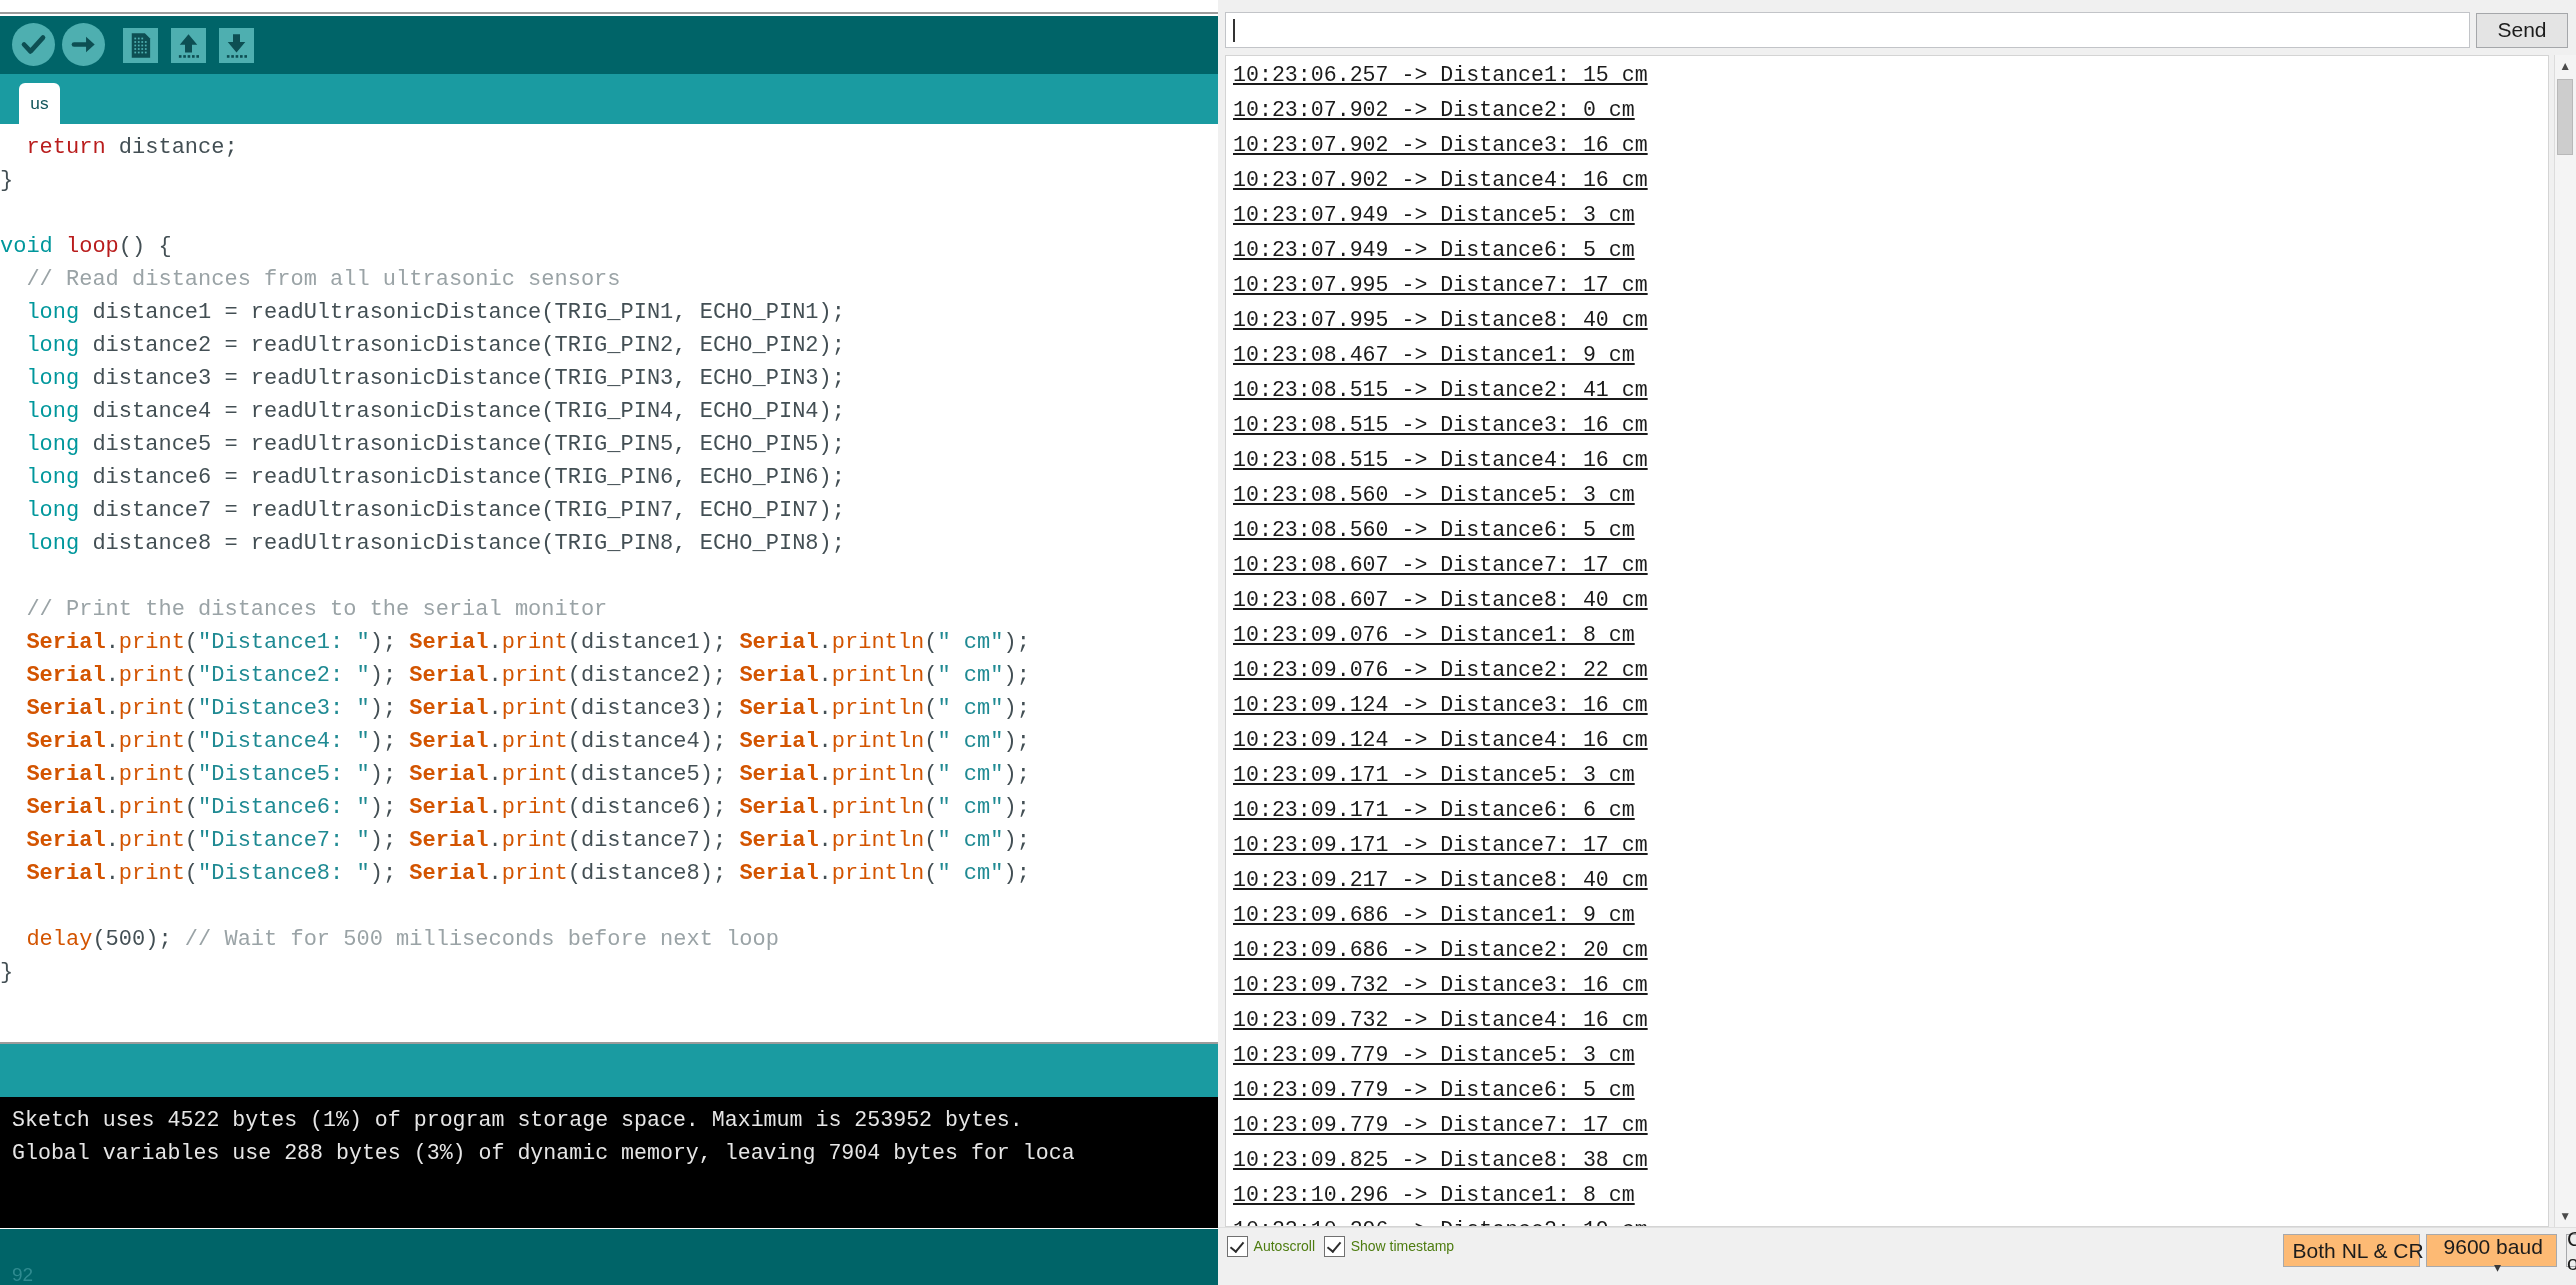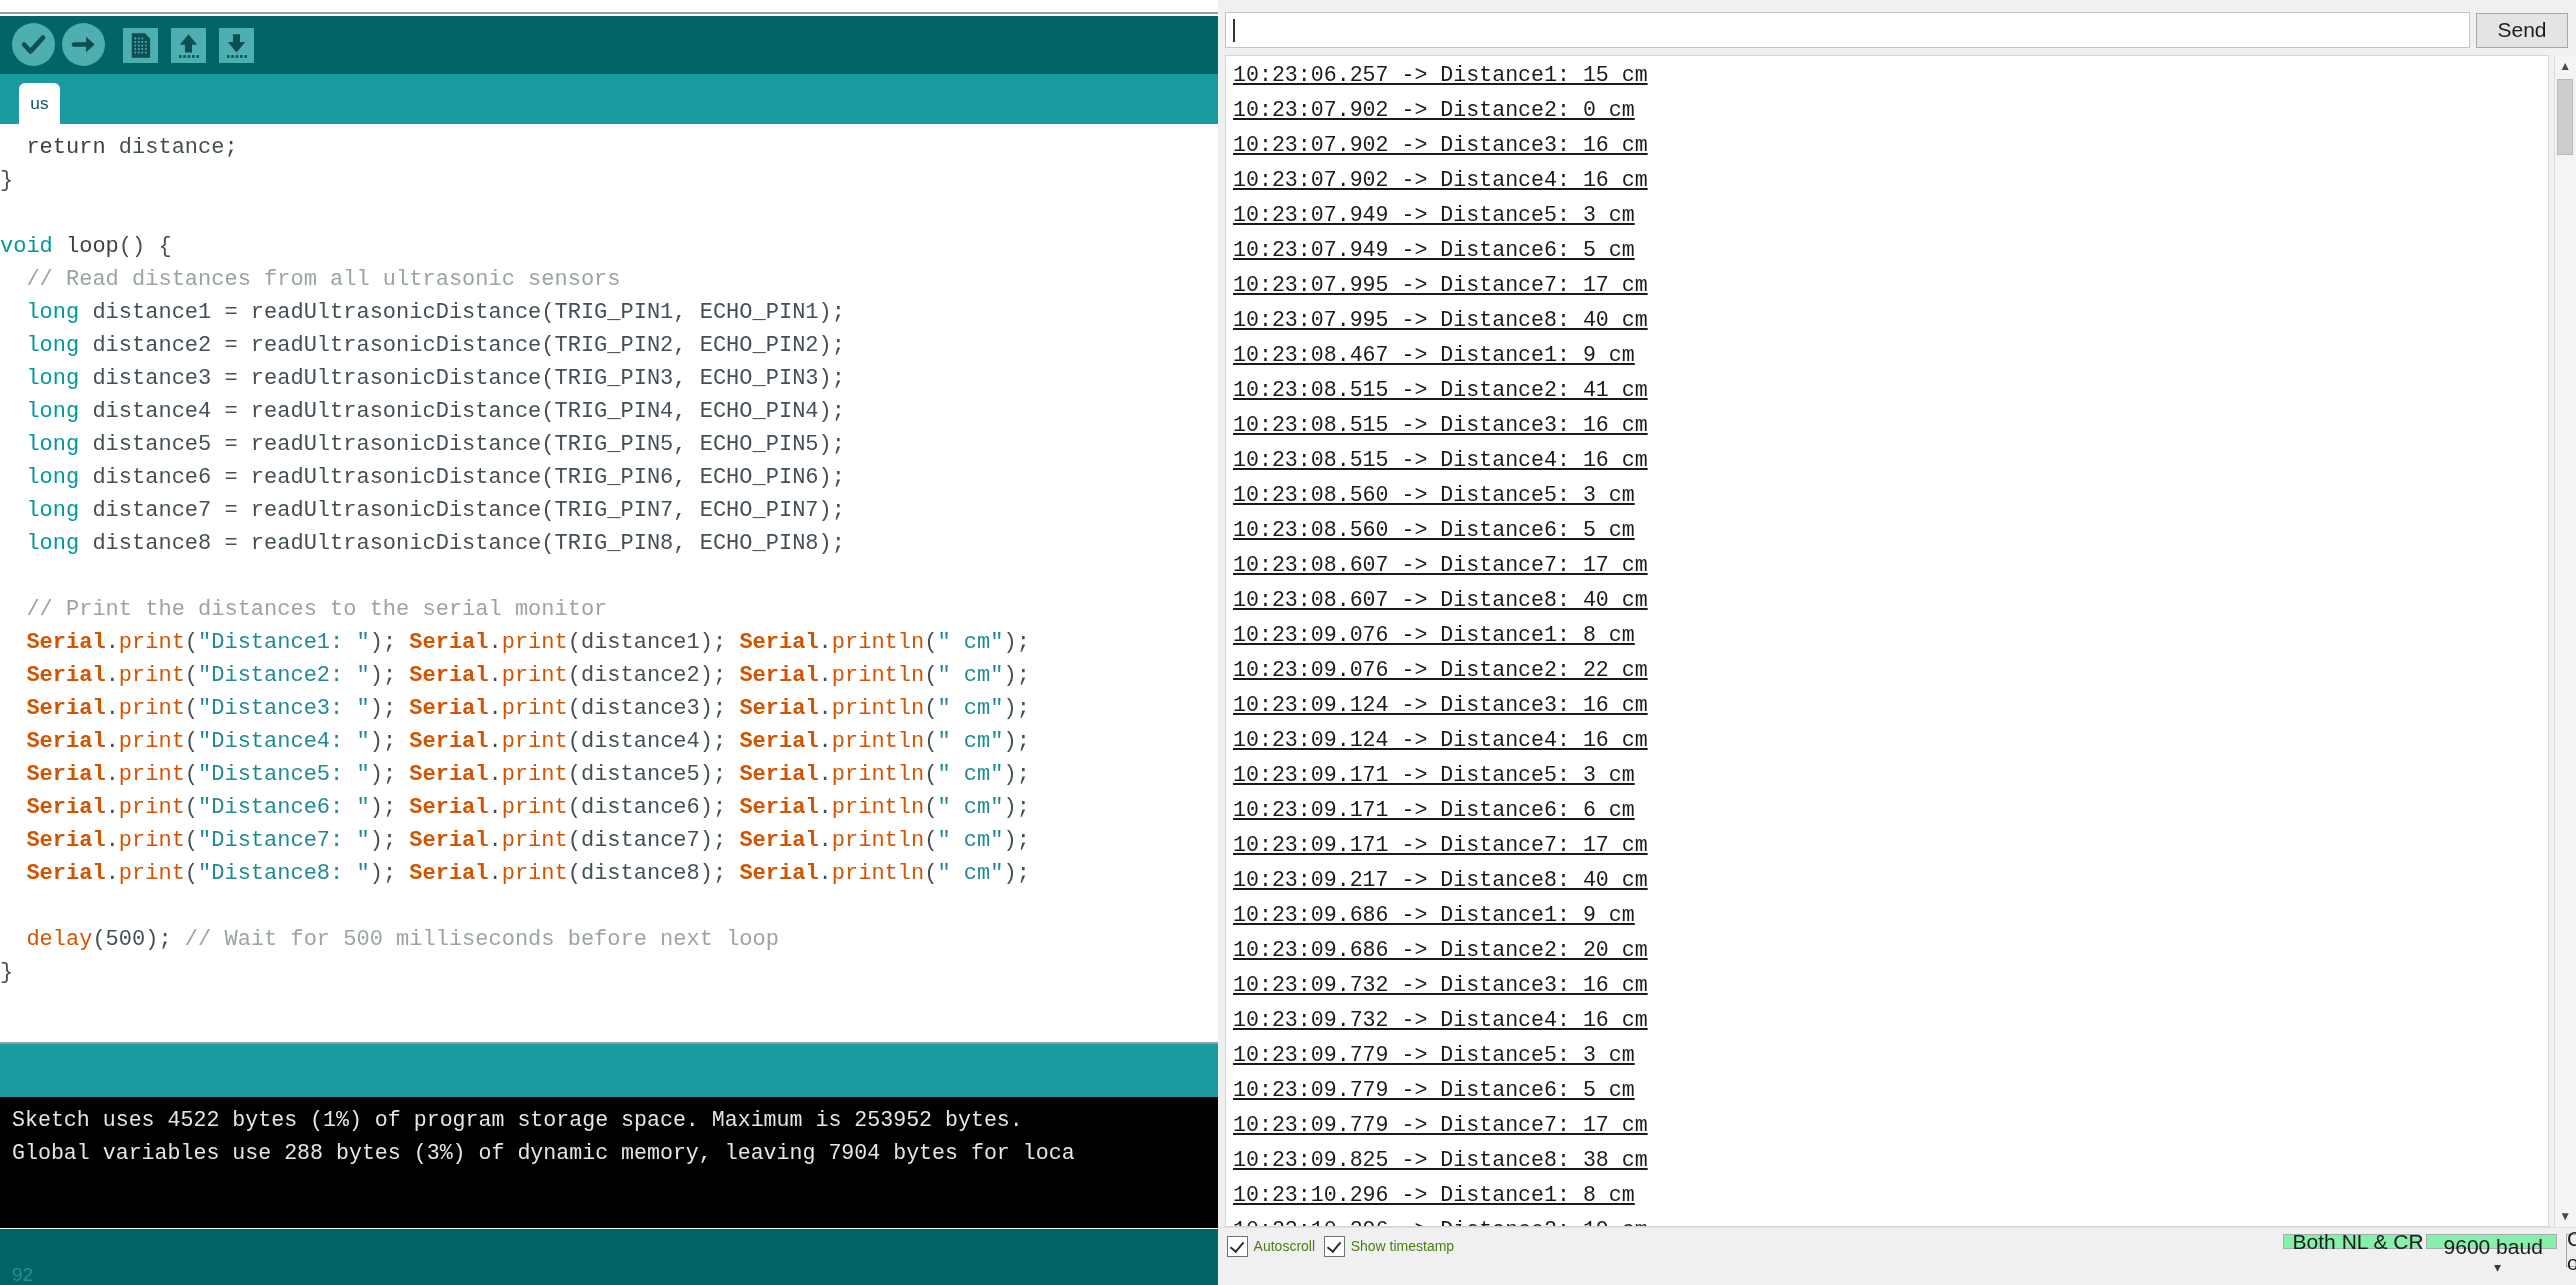--- a/index.html
+++ b/index.html
@@ -96,21 +96,21 @@
     left: 0; top: 0;
     white-space: pre;
     font-family: "Liberation Mono", "DejaVu Sans Mono", monospace;
     font-size: 22px;
     line-height: 33px;
     color: #434f54;
     padding: 7px 0 0 0;
   }
   .code .ln { display: block; height: 33px; }
   .kw   { color: #00979c; }       
-  .kw2  { color: #404040; }       
+  .kw2  { color: #b91c1c; }       
   .fn   { color: #d35400; }       
   .obj  { color: #d35400; font-weight: bold; } 
   .str  { color: #1f8a93; }       
   .com  { color: #9aa3a6; }
   .pl   { color: #434f54; }
 
   .statusstrip {
     position: absolute;
     left: 0; top: 1042px;
     width: 1218px; height: 1.7px;
@@ -277,22 +277,22 @@
   }
   .chk-label {
     font-size: 14px;
     color: #4d7c0f;
     font-family: Liberation Sans, sans-serif;
     white-space: nowrap;
   }
   .combo {
     position: absolute;
     top: 6px;
-    height: 15px;
-    background: #86efac;
+    height: 33px;
+    background: #fdba74;
     border: 0.9px solid #a7a9ac;
     display: flex;
     align-items: center;
     padding: 0 5.2px 0 8.6px;
     font-size: 21px;
     color: #1c1c1c;
     font-family: "Liberation Sans", sans-serif;
     white-space: nowrap;
   }
   .combo .cv { flex: 1; }

